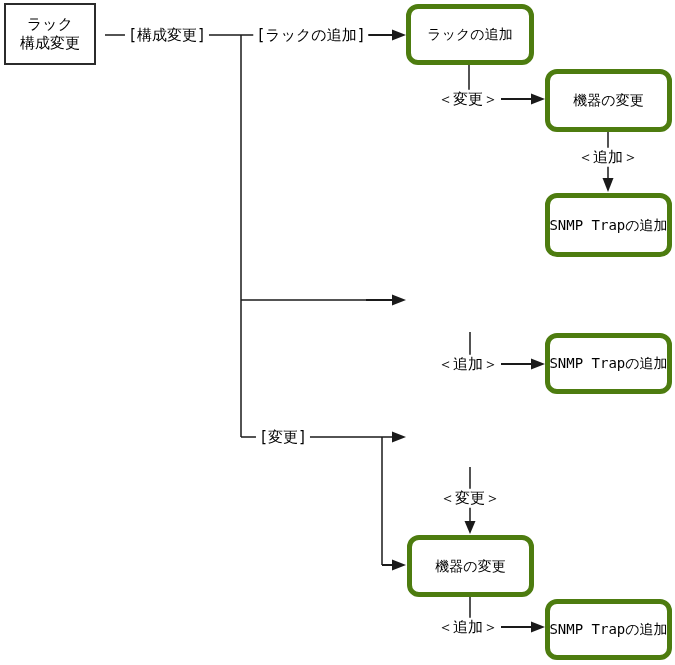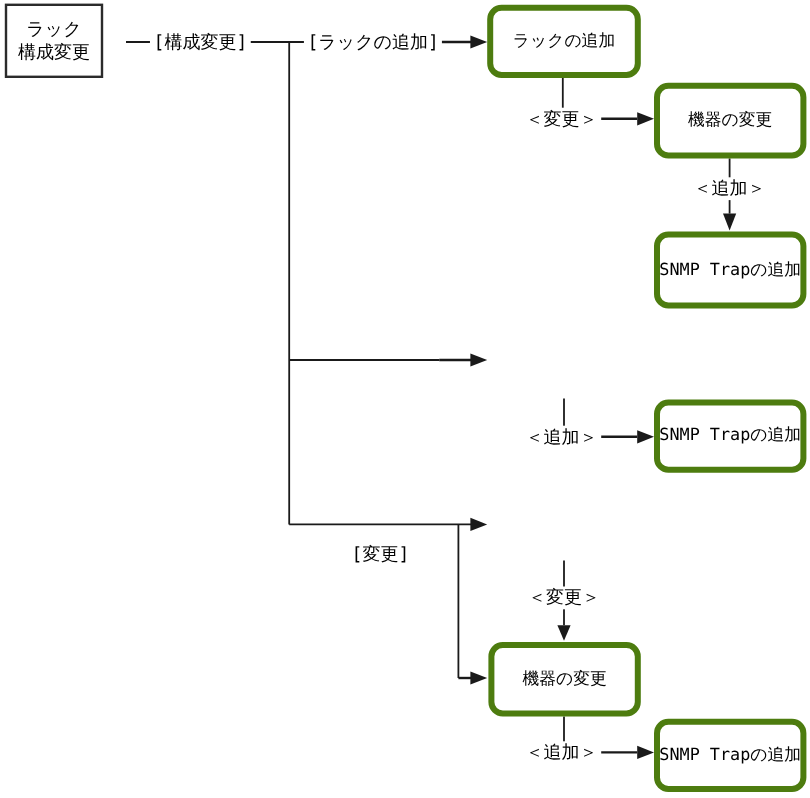--- a/index.html
+++ b/index.html
@@ -91,21 +91,21 @@
     <polygon points="531,358.5 545,364 531,369.5" fill="#1a1a1a"></polygon>
 
     <line x1="470" y1="467" x2="470" y2="521" stroke="#1a1a1a" stroke-width="1.5"></line>
     <polygon points="464.5,521 475.5,521 470,534" fill="#1a1a1a"></polygon>
 
     <line x1="470" y1="597" x2="470" y2="620" stroke="#1a1a1a" stroke-width="1.5"></line>
     <line x1="500" y1="627" x2="531" y2="627" stroke="#1a1a1a" stroke-width="2"></line>
     <polygon points="531,621.5 545,627 531,632.5" fill="#1a1a1a"></polygon>
   </svg>
 
-  <div class="node root" style="left:4px; top:3px; width:82px; height:62px;">
+  <div class="node root" style="left:4px; top:3px; width:92px; height:62px;">
     <span>ラック</span>
     <span>構成変更</span>
   </div>
 
   <div class="node" style="left:406px; top:4px; width:128px; height:61px;">
     <span>ラックの追加</span>
   </div>
   <div class="node" style="left:545px; top:69px; width:127px; height:63px;">
     <span>機器の変更</span>
   </div>
@@ -117,21 +117,21 @@
   </div>
   <div class="node" style="left:407px; top:535px; width:127px; height:62px;">
     <span>機器の変更</span>
   </div>
   <div class="node" style="left:545px; top:599px; width:127px; height:61px;">
     <span>SNMP Trapの追加</span>
   </div>
 
   <div class="edge-label" style="left:167px; top:35px;text-align:right;">[構成変更]</div>
   <div class="edge-label" style="left:311px; top:35px;">[ラックの追加]</div>
-  <div class="edge-label" style="left:283px; top:462px;margin-left:34px;">[変更]</div>
+  <div class="edge-label" style="left:283px; top:437px;">[変更]</div>
 
   <div class="edge-label" style="left:468px; top:99px;">＜変更＞</div>
   <div class="edge-label" style="left:608px; top:157px;">＜追加＞</div>
   <div class="edge-label" style="left:468px; top:364px;">＜追加＞</div>
   <div class="edge-label" style="left:470px; top:498px;">＜変更＞</div>
   <div class="edge-label" style="left:468px; top:627px;">＜追加＞</div>
 
 </div>
 
 </body></html>

